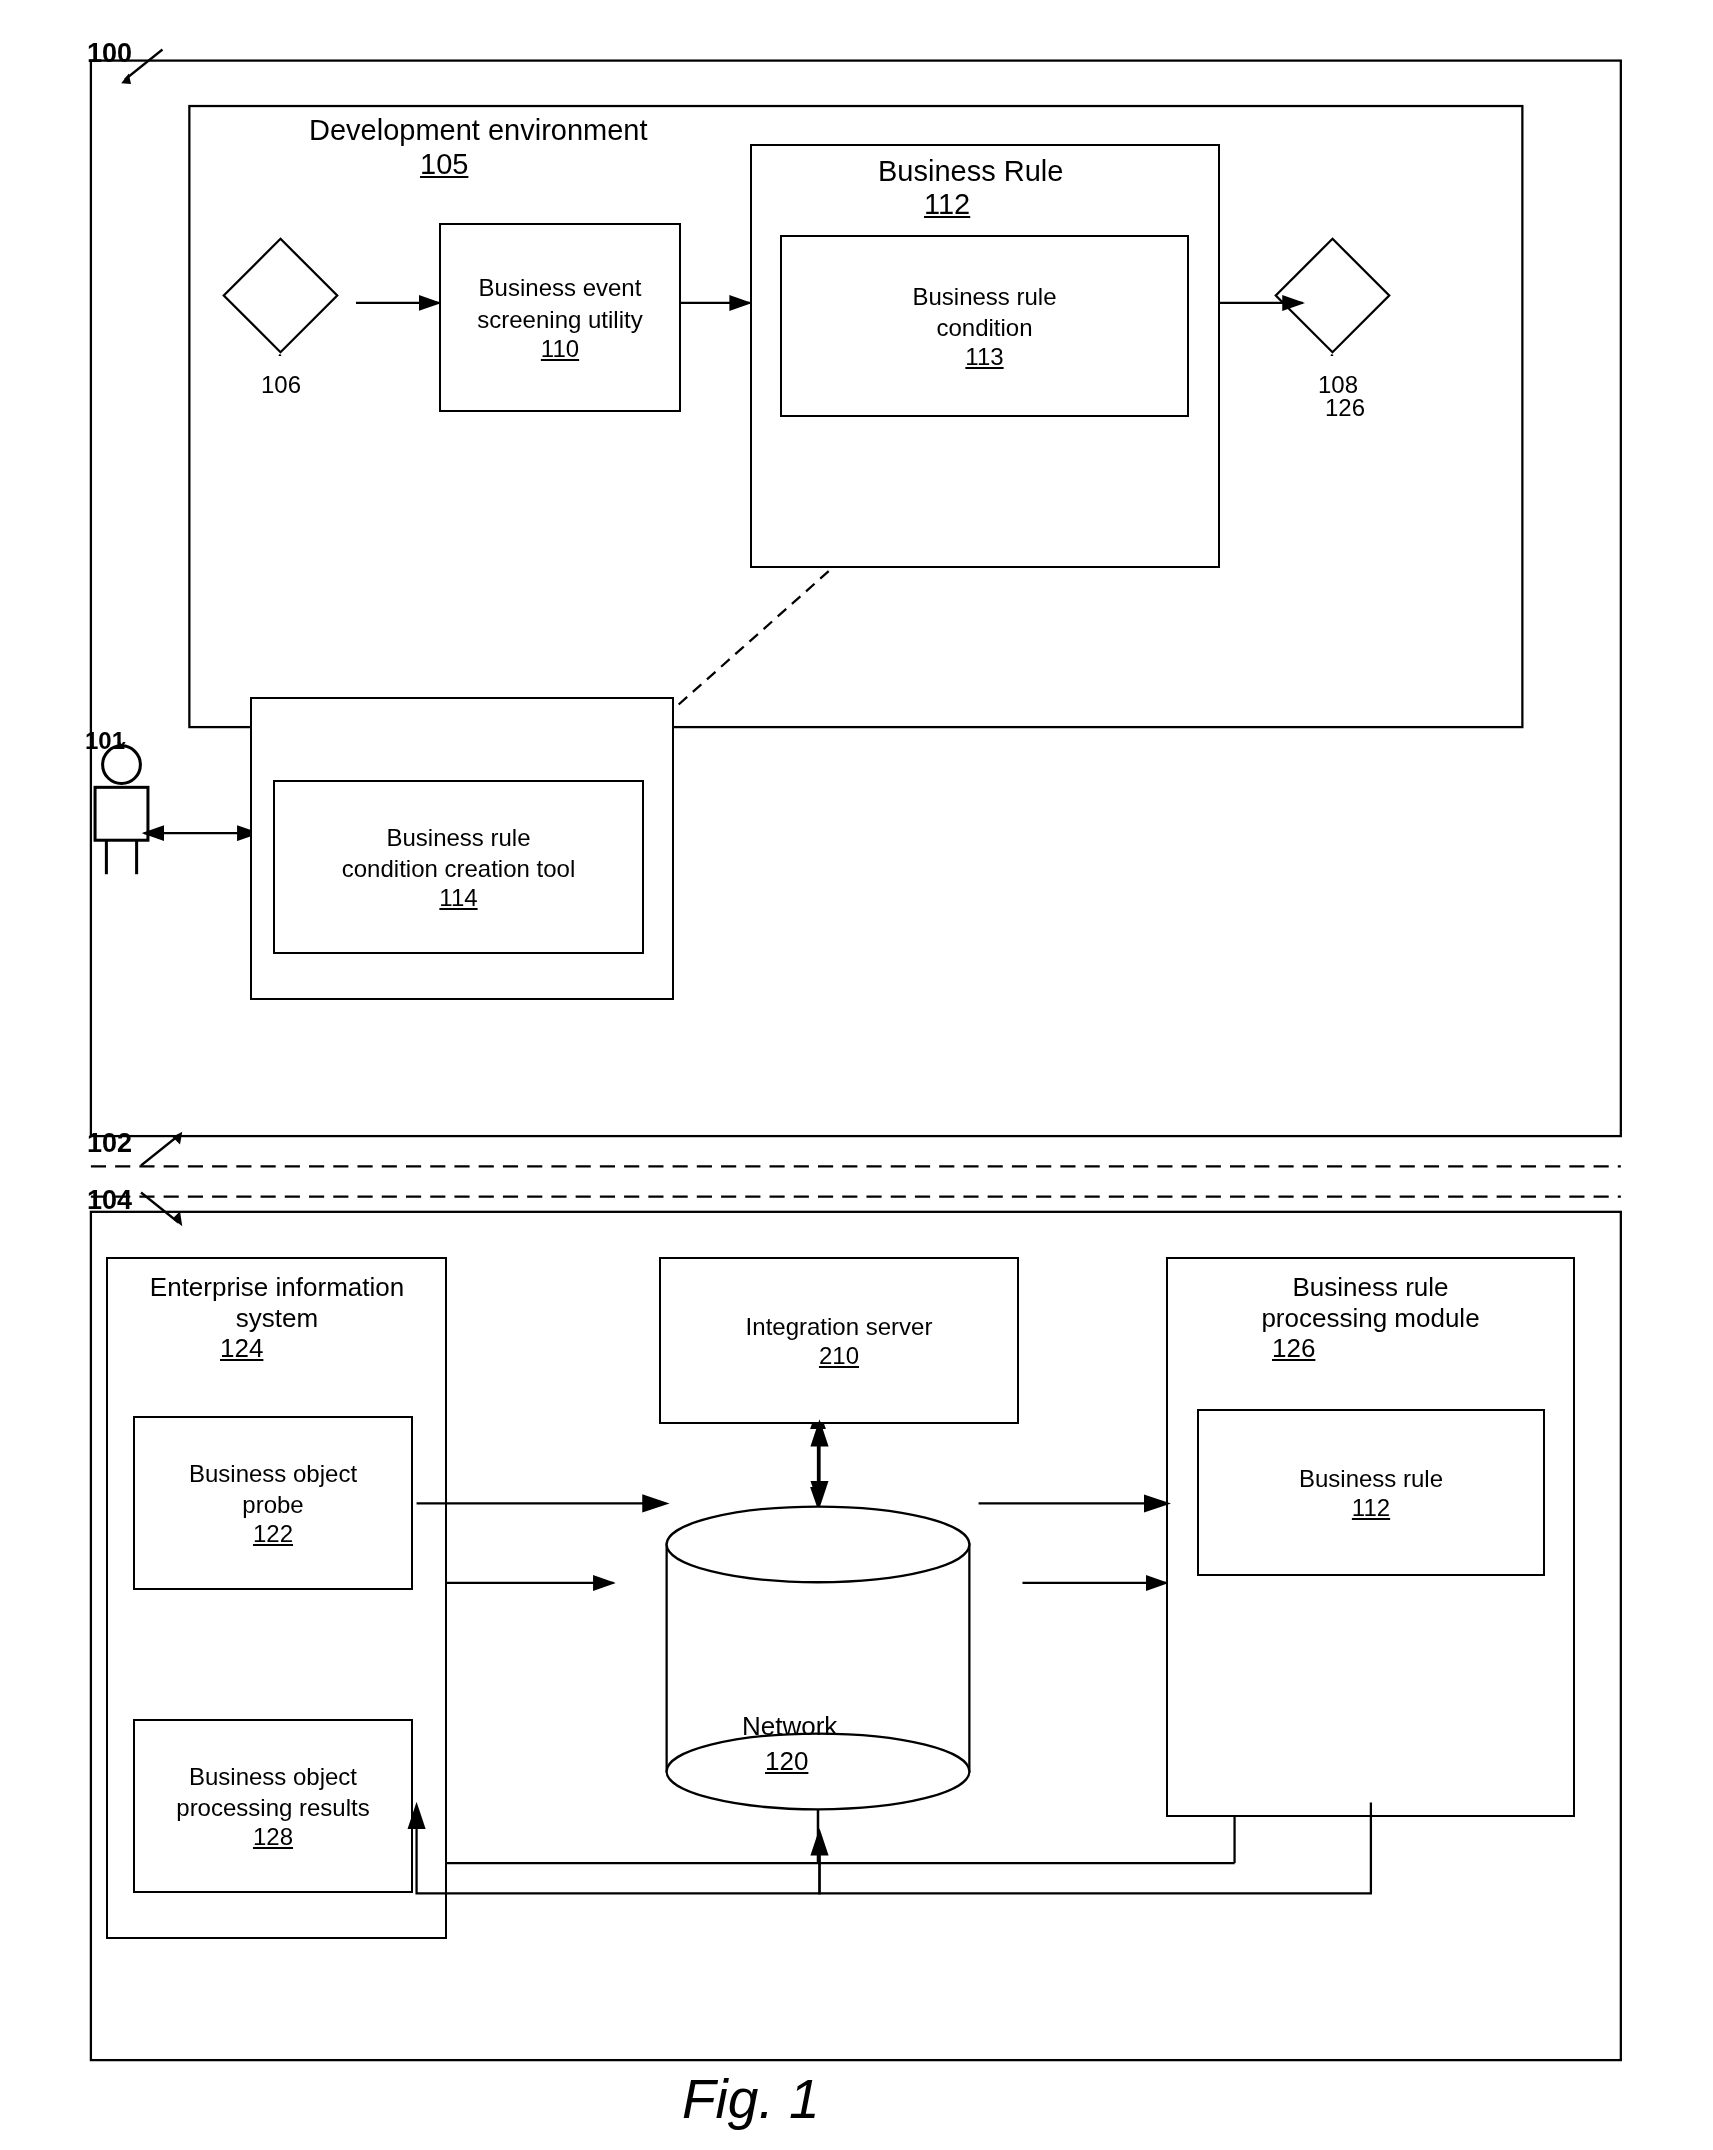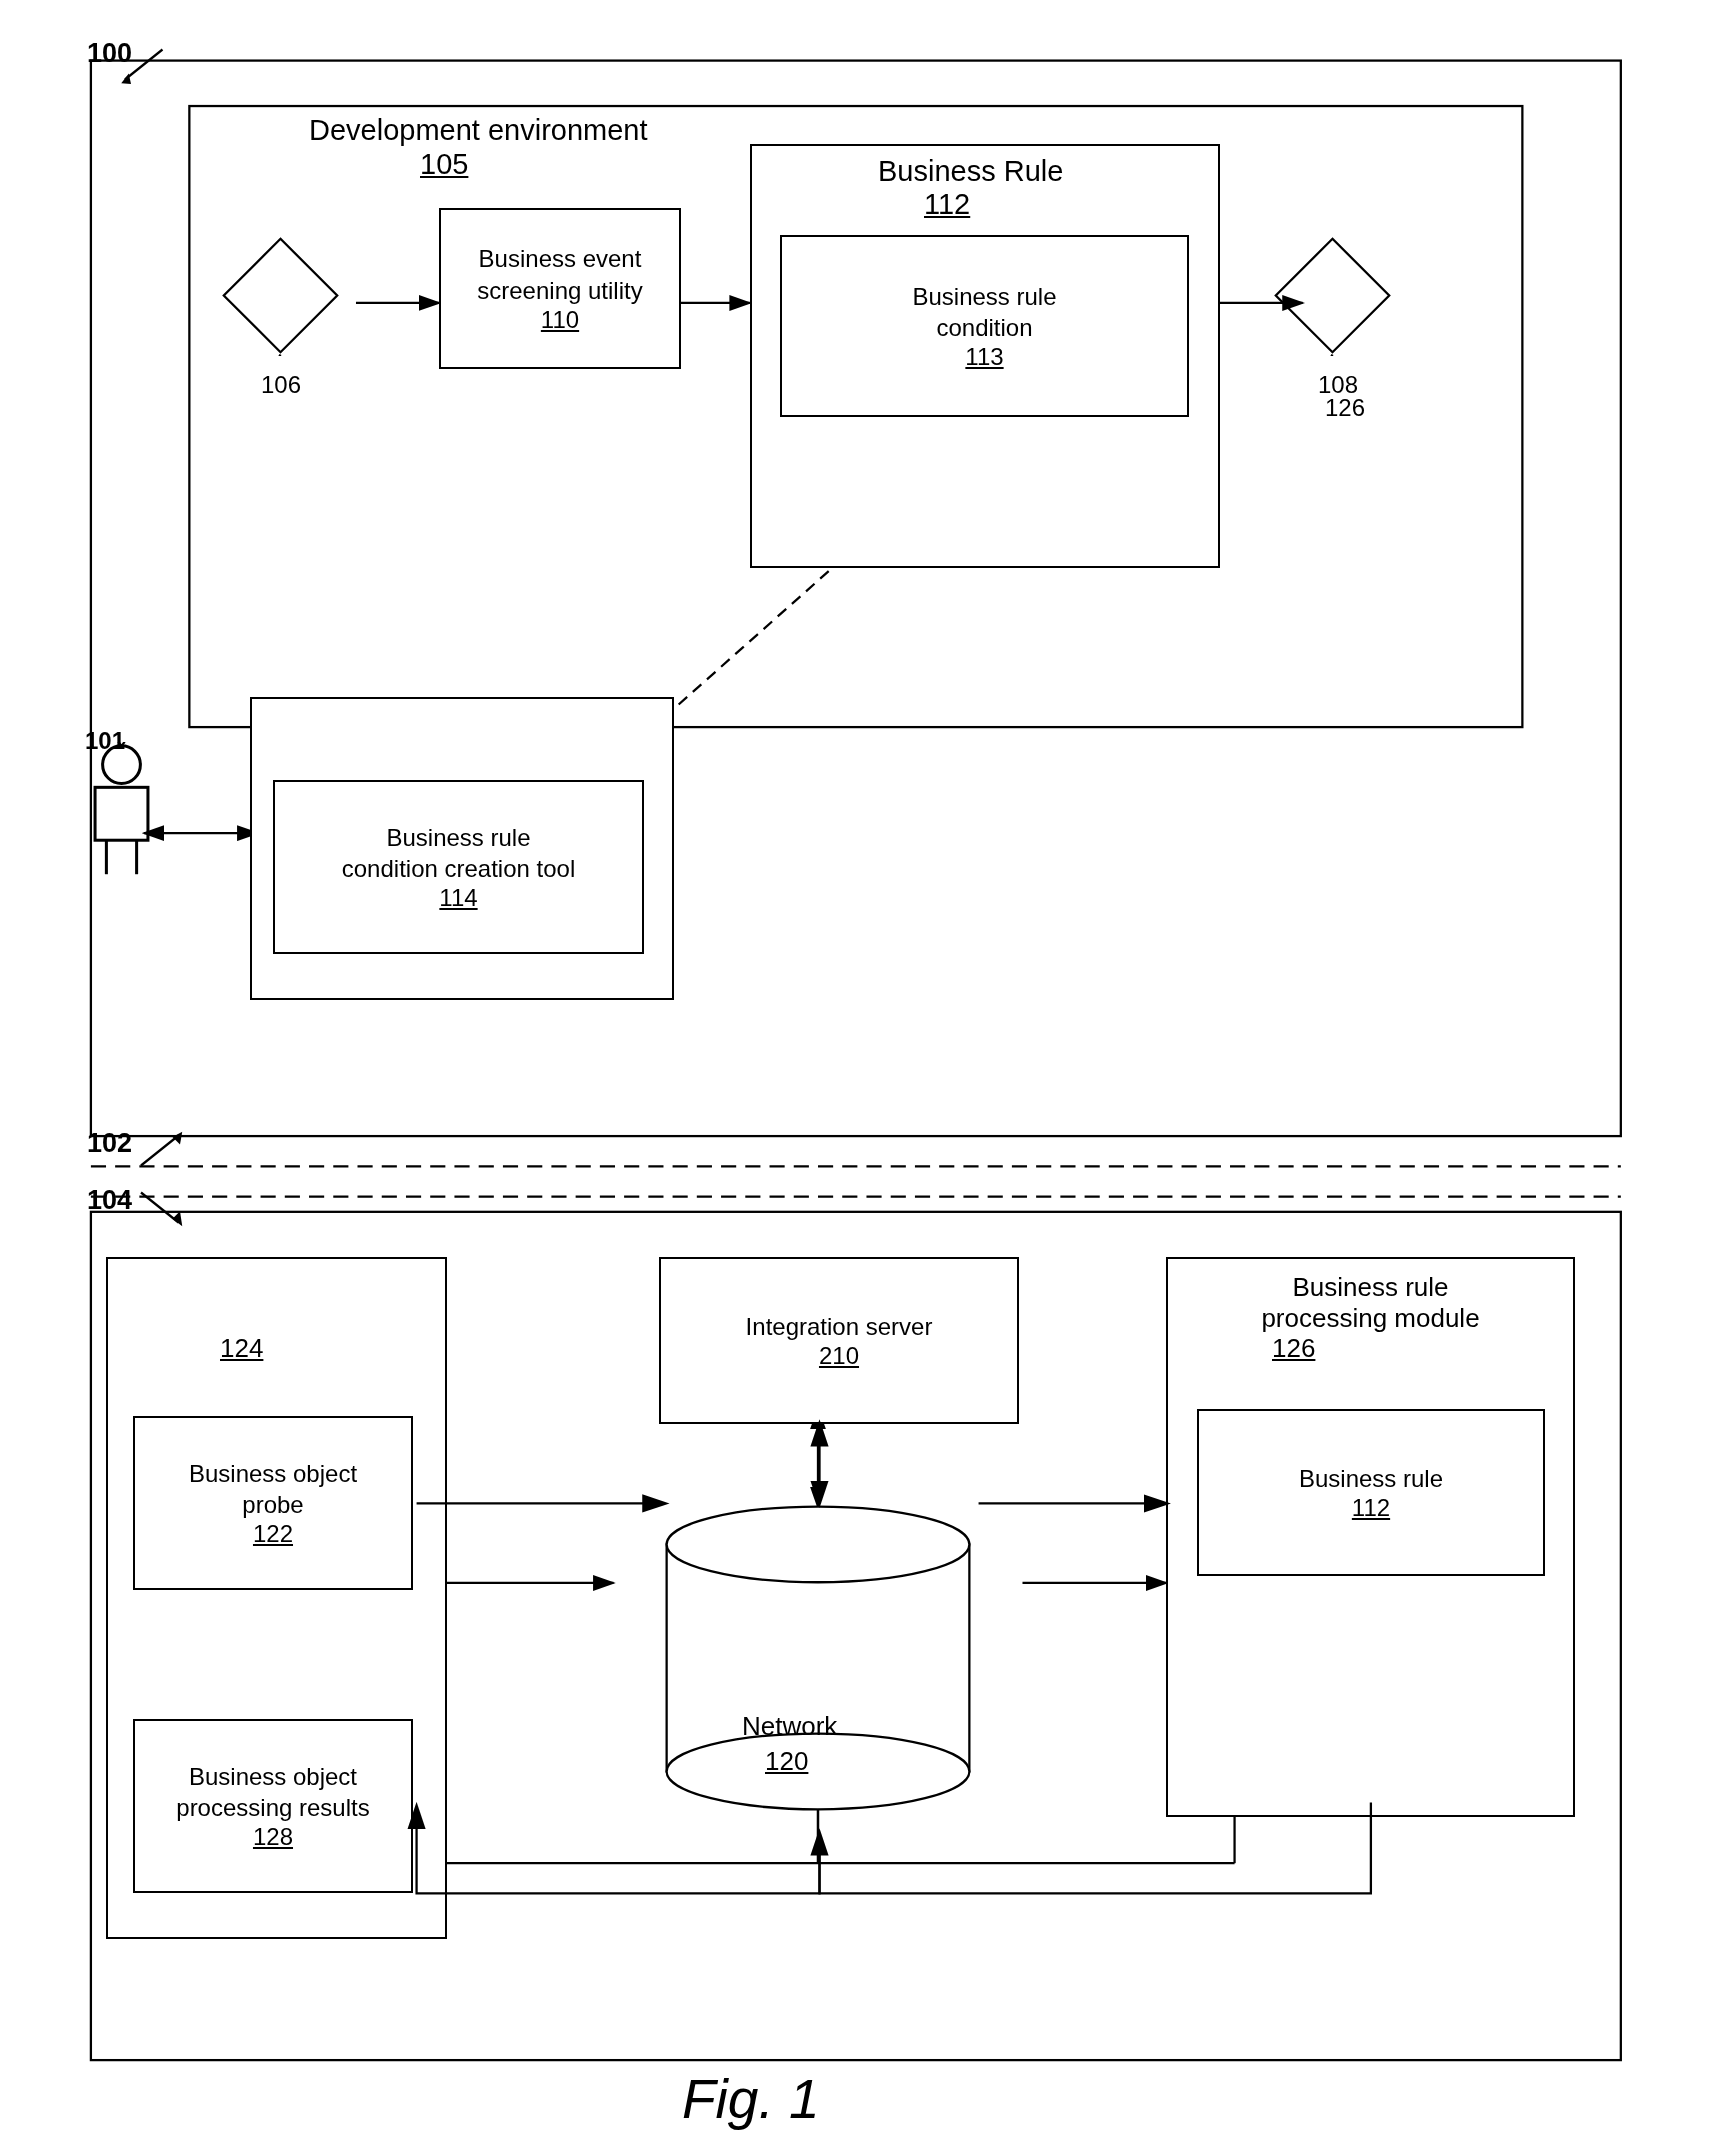--- a/index.html
+++ b/index.html
@@ -122,21 +122,21 @@
   <div style="position:absolute;top:114px;left:288px;font-size:29px;margin-left:21px;">Development environment</div>
   <div style="position:absolute;top:148px;left:420px;font-size:29px;text-decoration:underline;">105</div>
 
   <svg style="position:absolute;top:235px;left:220px;width:121px;height:121px;" viewBox="0 0 160 160" width="121" height="121">
     <polygon points="80,5 155,80 80,155 5,80" fill="none" stroke="#000" stroke-width="3"></polygon>
 
     <path d="M80,158 Q70,175 80,185 Q90,195 80,205" fill="none" stroke="#000" stroke-width="3"></path>
   </svg>
   <div style="position:absolute;top:371px;left:261px;font-size:24px;">106</div>
 
-  <div class="box" style="left:439px;top:208px;width:242px;height:161px;text-align:center;">
+  <div class="box" style="left:439px;top:223px;width:242px;height:189px;text-align:center;">
     <span class="box-label">Business event<br>screening utility</span>
     <span class="box-num">110</span>
   </div>
 
   <div class="box" style="left:750px;top:144px;width:470px;height:424px;">
   </div>
   <div style="position:absolute;top:155px;left:878px;font-size:29px;">Business Rule</div>
   <div style="position:absolute;top:188px;left:924px;font-size:29px;text-decoration:underline;">112</div>
 
   <div class="box" style="left:780px;top:235px;width:409px;height:182px;">
@@ -170,20 +170,21 @@
 
     <line x1="40" y1="130" x2="40" y2="175" stroke="#000" stroke-width="4"></line>
     <line x1="80" y1="130" x2="80" y2="175" stroke="#000" stroke-width="4"></line>
 
     <path d="M60,5 Q50,-5 60,-15 Q70,-5 60,5" fill="none" stroke="#000" stroke-width="3"></path>
   </svg>
   <div style="position:absolute;top:727px;left:61px;font-size:24px;font-weight:bold;margin-left:24px;">101</div>
 
   <div class="box" style="left:106px;top:1257px;width:341px;height:682px;">
   </div>
+  <div style="position:absolute;top:1272px;left:133px;font-size:26px;text-align:center;width:288px;">Enterprise information<br>system</div>
   <div style="position:absolute;top:1333px;left:220px;font-size:26px;text-decoration:underline;">124</div>
 
   <div class="box" style="left:133px;top:1416px;width:280px;height:174px;">
     <span class="box-label">Business object<br>probe</span>
     <span class="box-num">122</span>
   </div>
 
   <div class="box" style="left:133px;top:1719px;width:280px;height:174px;">
     <span class="box-label">Business object<br>processing results</span>
     <span class="box-num">128</span>

